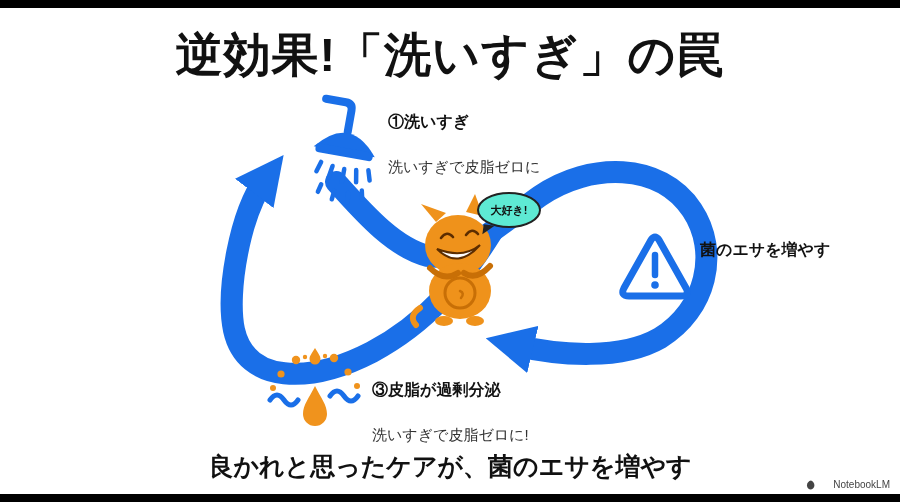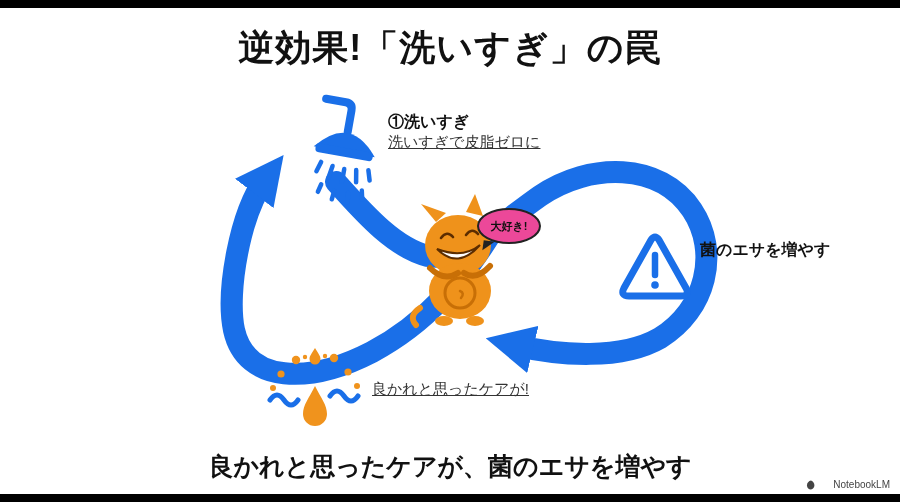--- a/index.html
+++ b/index.html
@@ -6,35 +6,35 @@
   body {
     width:900px; height:502px; position:relative; overflow:hidden;
     background:#ffffff; font-family:"Liberation Sans", sans-serif;
   }
   .bar { position:absolute; left:0; width:900px; height:8px; background:#000; }
   #bar-top { top:0; }
   #bar-bottom { bottom:0; }
 
   .title {
     position:absolute; top:24px; left:0; width:900px; text-align:center;
-    font-size:36px; font-weight:bold; color:#111; letter-spacing:1px;
+    font-size:47px; font-weight:bold; color:#111; letter-spacing:1px;
   }
 
   #diagram-svg { position:absolute; left:0; top:0; }
 
   .step { position:absolute; }
   #step1 { left:388px; top:112px; }
   #step2 { left:700px; top:240px; }
   #step3 { left:372px; top:380px; }
   .step-label { font-weight:bold; font-size:16px; color:#111; }
-  .step-desc  { font-size:15px; color:#333; margin-top:0;text-decoration:underline; }
+  .step-desc  { font-size:15px; color:#333; margin-top:25px; }
 
   .bubble {
-    position:absolute; left:477px; top:208px; width:60px; height:32px;
-    background:#ec4899; border:2px solid #222; border-radius:50%;
+    position:absolute; left:477px; top:192px; width:60px; height:32px;
+    background:#5eead4; border:2px solid #222; border-radius:50%;
     display:flex; align-items:center; justify-content:center;
     font-size:11px; font-weight:bold; color:#111; z-index:6;
   }
   .bubble-tail {
     position:absolute; left:4px; bottom:-9px; width:0; height:0;
     border-right:11px solid transparent; border-top:10px solid #222;
     transform:rotate(8deg);
   }
 
   .footer {
@@ -141,21 +141,22 @@
 <div class="step" id="step1">
   <div class="step-label">①洗いすぎ</div>
   <div class="step-desc">洗いすぎで皮脂ゼロに</div>
 </div>
 
 <div class="step" id="step2">
   <div class="step-label">菌のエサを増やす</div>
 </div>
 
 <div class="step" id="step3">
-  <div class="step-desc">良かれと思ったケアが!</div>
+  <div class="step-label">③皮脂が過剰分泌</div>
+  <div class="step-desc">洗いすぎで皮脂ゼロに!</div>
 </div>
 
 <div class="footer">良かれと思ったケアが、菌のエサを増やす</div>
 
 <div class="watermark">
   <svg width="10" height="10" viewBox="0 0 10 10">
     <path d="M5 0.5 C8.5 2 9.5 6 7 8.5 C4.5 10.5 1.5 9 1 6 C0.6 3.2 2.5 1 5 0.5 Z" fill="#444"></path>
   </svg>
   <span>NotebookLM</span>
 </div>

